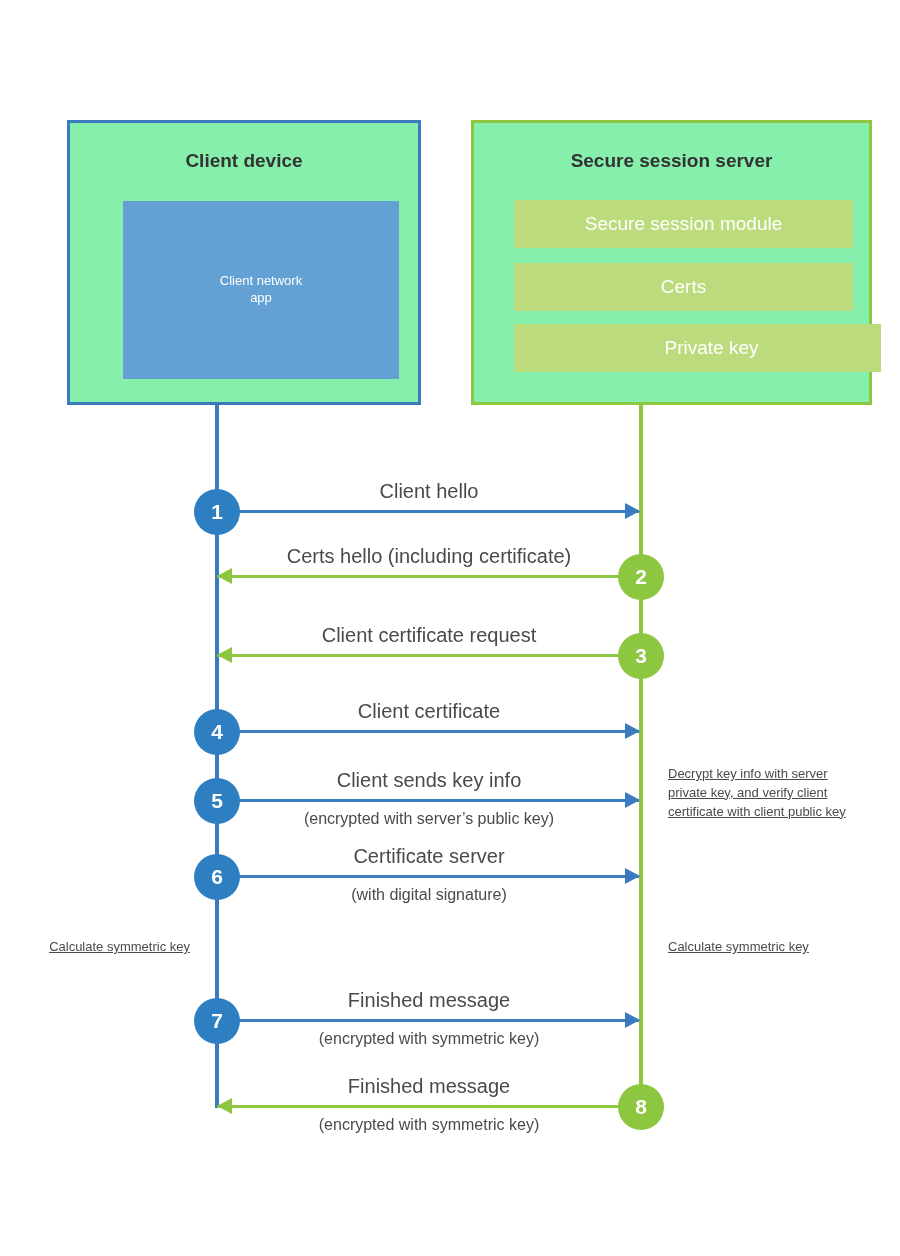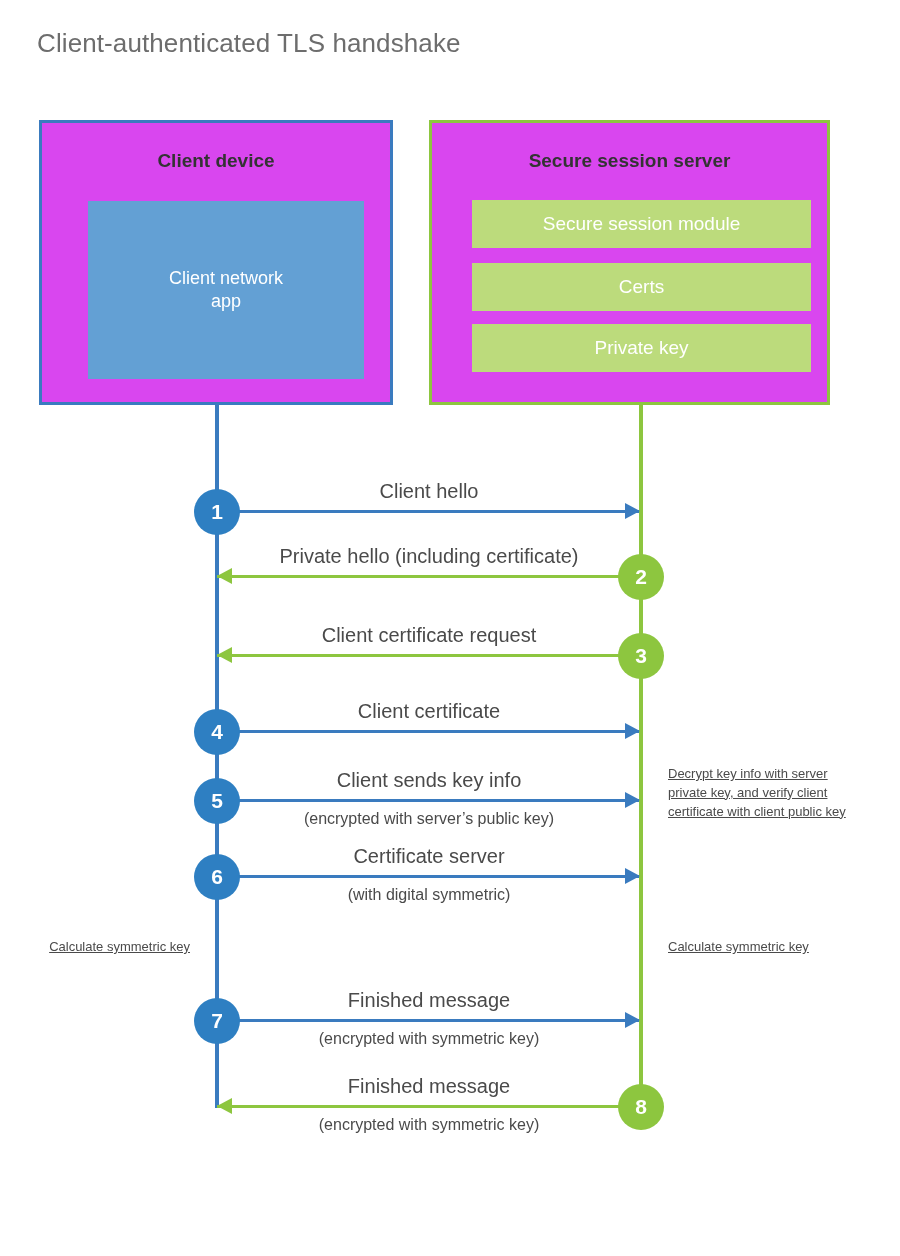--- a/index.html
+++ b/index.html
@@ -31,57 +31,58 @@
     font-size: 26px;
     font-weight: 400;
     color: #6d6d6d;
     letter-spacing: 0.1px;
     white-space: nowrap;
   }
 
   
   .party-box {
     position: absolute;
-    background: #d946ef;
+    background: #86efac;
     box-sizing: border-box;
+    margin-left: 28px;
   }
   .party-box.client {
     left: 39px;
     top: 120px;
     width: 354px;
     height: 285px;
     border: 3px solid #3a7bbf;
   }
   .party-box.server {
-    left: 429px;
+    left: 443px;
     top: 120px;
     width: 401px;
     height: 285px;
     border: 3px solid #8dc63f;
   }
   .party-title {
     position: absolute;
     left: 0;
     right: 0;
     top: 27px;
     text-align: center;
     font-size: 19px;
     font-weight: bold;
     color: #333333;
   }
 
   .app-block {
     position: absolute;
-    left: 46px;
+    left: 53px;
     top: 78px;
     width: 276px;
     height: 178px;
     background: #63a0d4;
     color: #ffffff;
-    font-size: 18px;
+    font-size: 13px;
     display: flex;
     align-items: center;
     justify-content: center;
     text-align: center;
     line-height: 1.3;
   }
 
   .srv-bar {
     position: absolute;
     left: 40px;
@@ -90,21 +91,21 @@
     background: #bcdb7c;
     color: #ffffff;
     font-size: 19px;
     display: flex;
     align-items: center;
     justify-content: center;
     text-align: center;
   }
   .srv-bar.b0 { top: 77px; }
   .srv-bar.b1 { top: 140px; }
-  .srv-bar.b2 { top: 201px; }
+  .srv-bar.b2 { top: 201px; padding-left: 28px; }
 
   
   .lifeline {
     position: absolute;
     width: 4px;
   }
   .lifeline.client {
     left: 215px;
     top: 405px;
     height: 703px;
@@ -196,21 +197,20 @@
     text-decoration: underline;
   }
   .note.right { left: 668px; width: 200px; text-align: left; }
   .note.left  { left: 20px; width: 170px; text-align: right; }
 </style>
 </head>
 <body>
 
 <div id="stage">
 
-  <div class="page-title">Client-authenticated TLS handshake</div>
 
   <div class="party-box client">
     <div class="party-title">Client device</div>
     <div class="app-block">
       <span>
         <span>Client network</span><br>
         <span>app</span>
       </span>
     </div>
   </div>
@@ -225,21 +225,21 @@
   <div class="lifeline client"></div>
   <div class="lifeline server"></div>
 
   <div id="messages">
       <div class="msg to-server blue" style="top: 510px;">
         <div class="label">Client hello</div>
         <div class="line"></div>
         <div class="head"></div>
       </div>
       <div class="msg to-client green" style="top: 575px;">
-        <div class="label">Private hello (including certificate)</div>
+        <div class="label">Certs hello (including certificate)</div>
         <div class="line"></div>
         <div class="head"></div>
       </div>
       <div class="msg to-client green" style="top: 654px;">
         <div class="label">Client certificate request</div>
         <div class="line"></div>
         <div class="head"></div>
       </div>
       <div class="msg to-server blue" style="top: 730px;">
         <div class="label">Client certificate</div>
@@ -249,21 +249,21 @@
       <div class="msg to-server blue" style="top: 799px;">
         <div class="label">Client sends key info</div>
         <div class="line"></div>
         <div class="head"></div>
         <div class="sublabel">(encrypted with server’s public key)</div>
       </div>
       <div class="msg to-server blue" style="top: 875px;">
         <div class="label">Certificate server</div>
         <div class="line"></div>
         <div class="head"></div>
-        <div class="sublabel">(with digital symmetric)</div>
+        <div class="sublabel">(with digital signature)</div>
       </div>
       <div class="msg to-server blue" style="top: 1019px;">
         <div class="label">Finished message</div>
         <div class="line"></div>
         <div class="head"></div>
         <div class="sublabel">(encrypted with symmetric key)</div>
       </div>
       <div class="msg to-client green" style="top: 1105px;">
         <div class="label">Finished message</div>
         <div class="line"></div>

